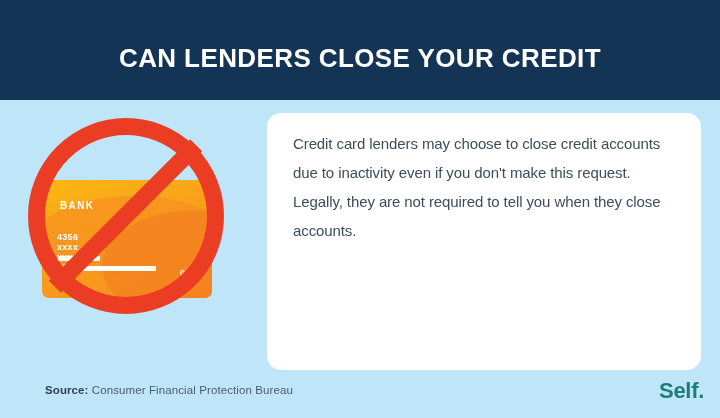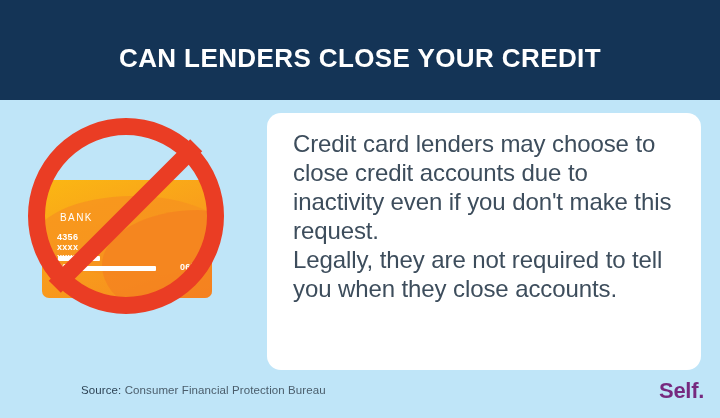--- a/index.html
+++ b/index.html
@@ -91,24 +91,24 @@
     top: 30px;
     width: 160px;
     height: 110px;
     background: #f47a20;
     border-radius: 60% 40% 50% 50% / 50% 60% 40% 50%;
     opacity: 0.55;
   }
   .card-bank {
     position: absolute;
     left: 18px;
-    top: 32px;
+    top: 20px;
     color: #ffffff;
     font-size: 10px;
-    font-weight: normal;
+    font-weight: bold;
     letter-spacing: 1.4px;
   }
   .card-number {
     position: absolute;
     left: 15px;
     top: 52px;
     width: 146px;
     display: flex;
     justify-content: flex-end;
     color: #ffffff;
@@ -121,21 +121,21 @@
     position: absolute;
     background: #ffffff;
     height: 5px;
     border-radius: 1px;
   }
   .card-stripe.one { left: 16px; top: 76px; width: 42px; }
   .card-stripe.two { left: 16px; top: 86px; width: 98px; }
   .card-expiry {
     position: absolute;
     left: 122px;
-    top: 82px;
+    top: 88px;
     color: #ffffff;
     font-size: 9px;
     font-weight: bold;
     letter-spacing: 0.3px;
     padding-left: 16px;
   }
 
   .no-sign {
     position: absolute;
     left: 8px;
@@ -171,47 +171,46 @@
     top: 13px;
     width: 434px;
     height: 257px;
     background: #ffffff;
     border-radius: 14px;
     box-sizing: border-box;
     padding: 16px 22px 10px 26px;
   }
   .panel-para {
     color: #3d4d5c;
-    font-size: 24px;
+    font-size: 15px;
     line-height: 29px;
     letter-spacing: -0.1px;
     margin: 0;
   }
   .panel-para + .panel-para {
   }
 
   
   .footer-source {
     position: absolute;
     left: 45px;
     top: 284px;
     font-size: 11.5px;
     color: #4a5d6b;
     letter-spacing: 0.1px;
   }
   .footer-source .label {
-    font-weight: normal;
+    font-weight: bold;
     color: #2e4456;
-    margin-left: 36px;
   }
   .brand-logo {
     position: absolute;
     right: 16px;
     top: 278px;
-    color: #701a75;
+    color: #0f766e;
     font-size: 22px;
     font-weight: bold;
     letter-spacing: -0.3px;
     opacity: 0.92;
   }
 </style>
 </head>
 <body>
 
 <div id="infographic">

